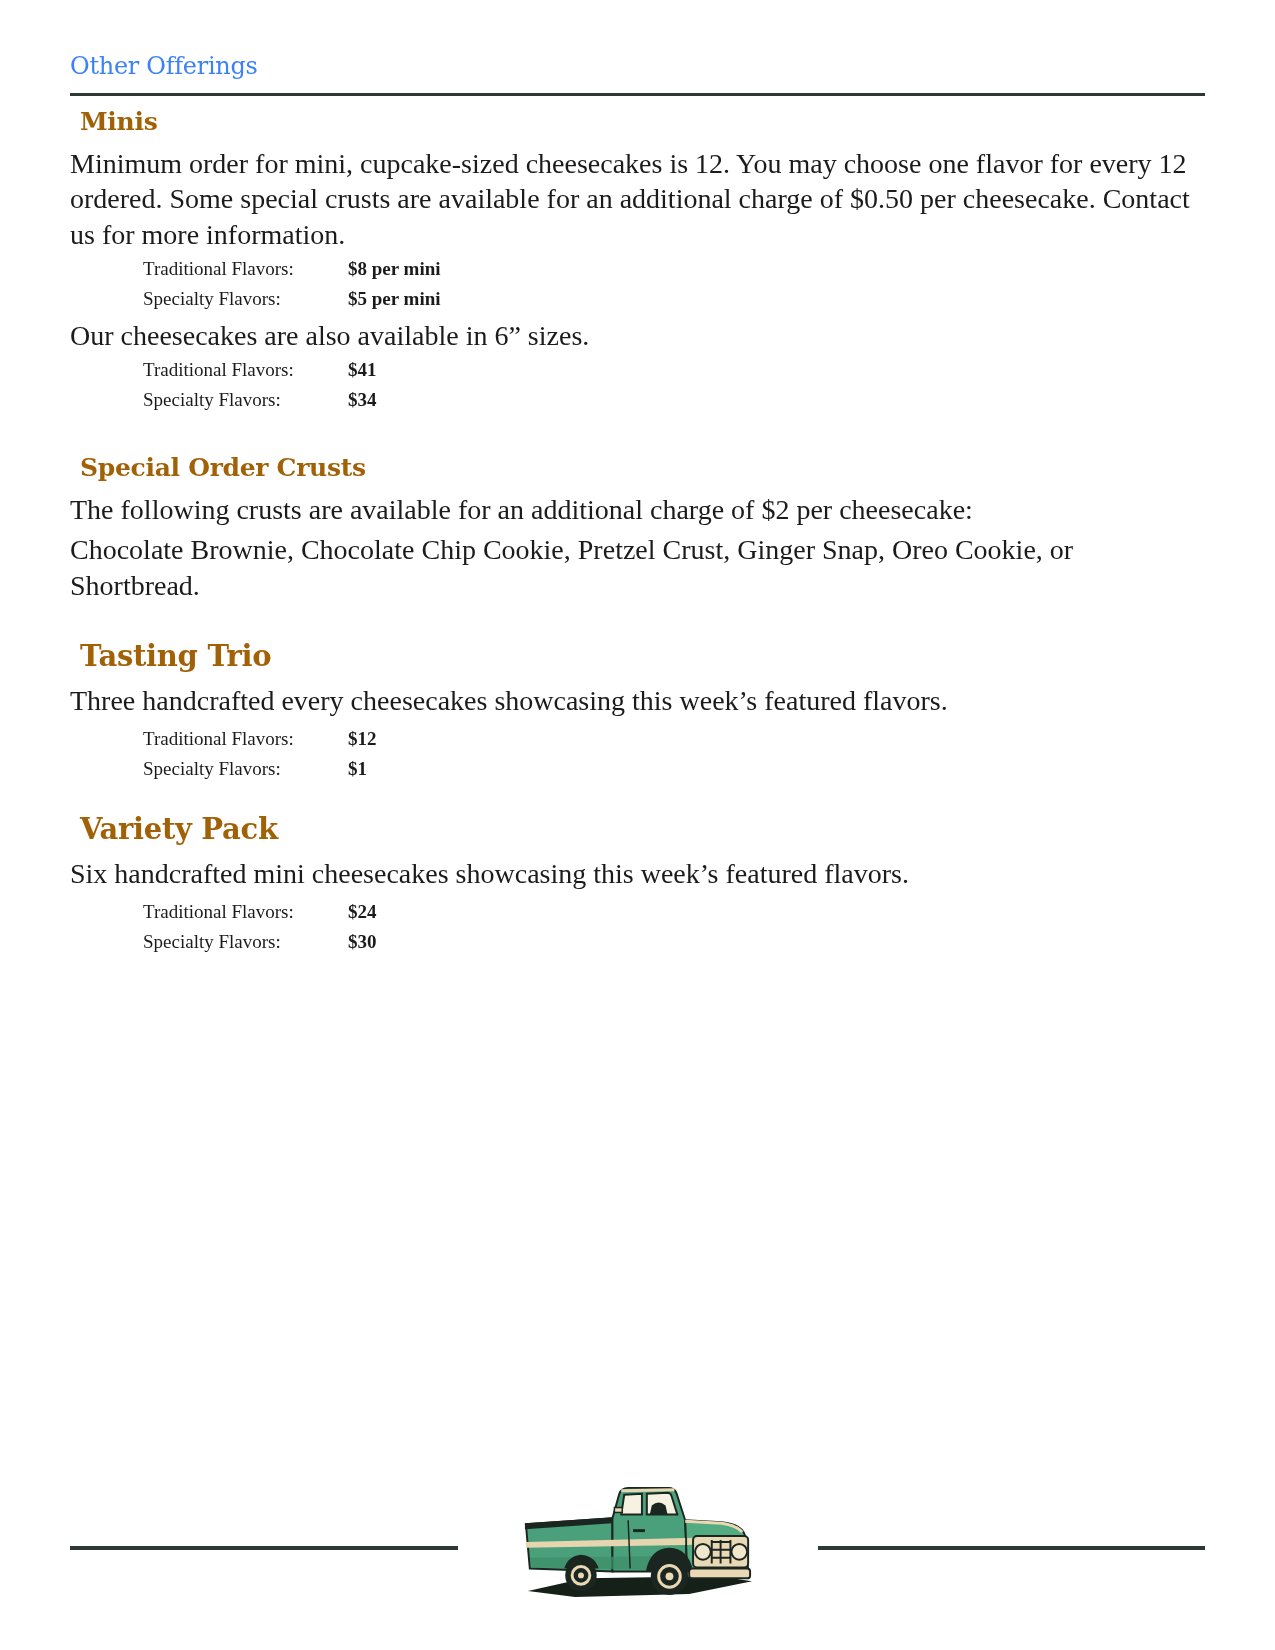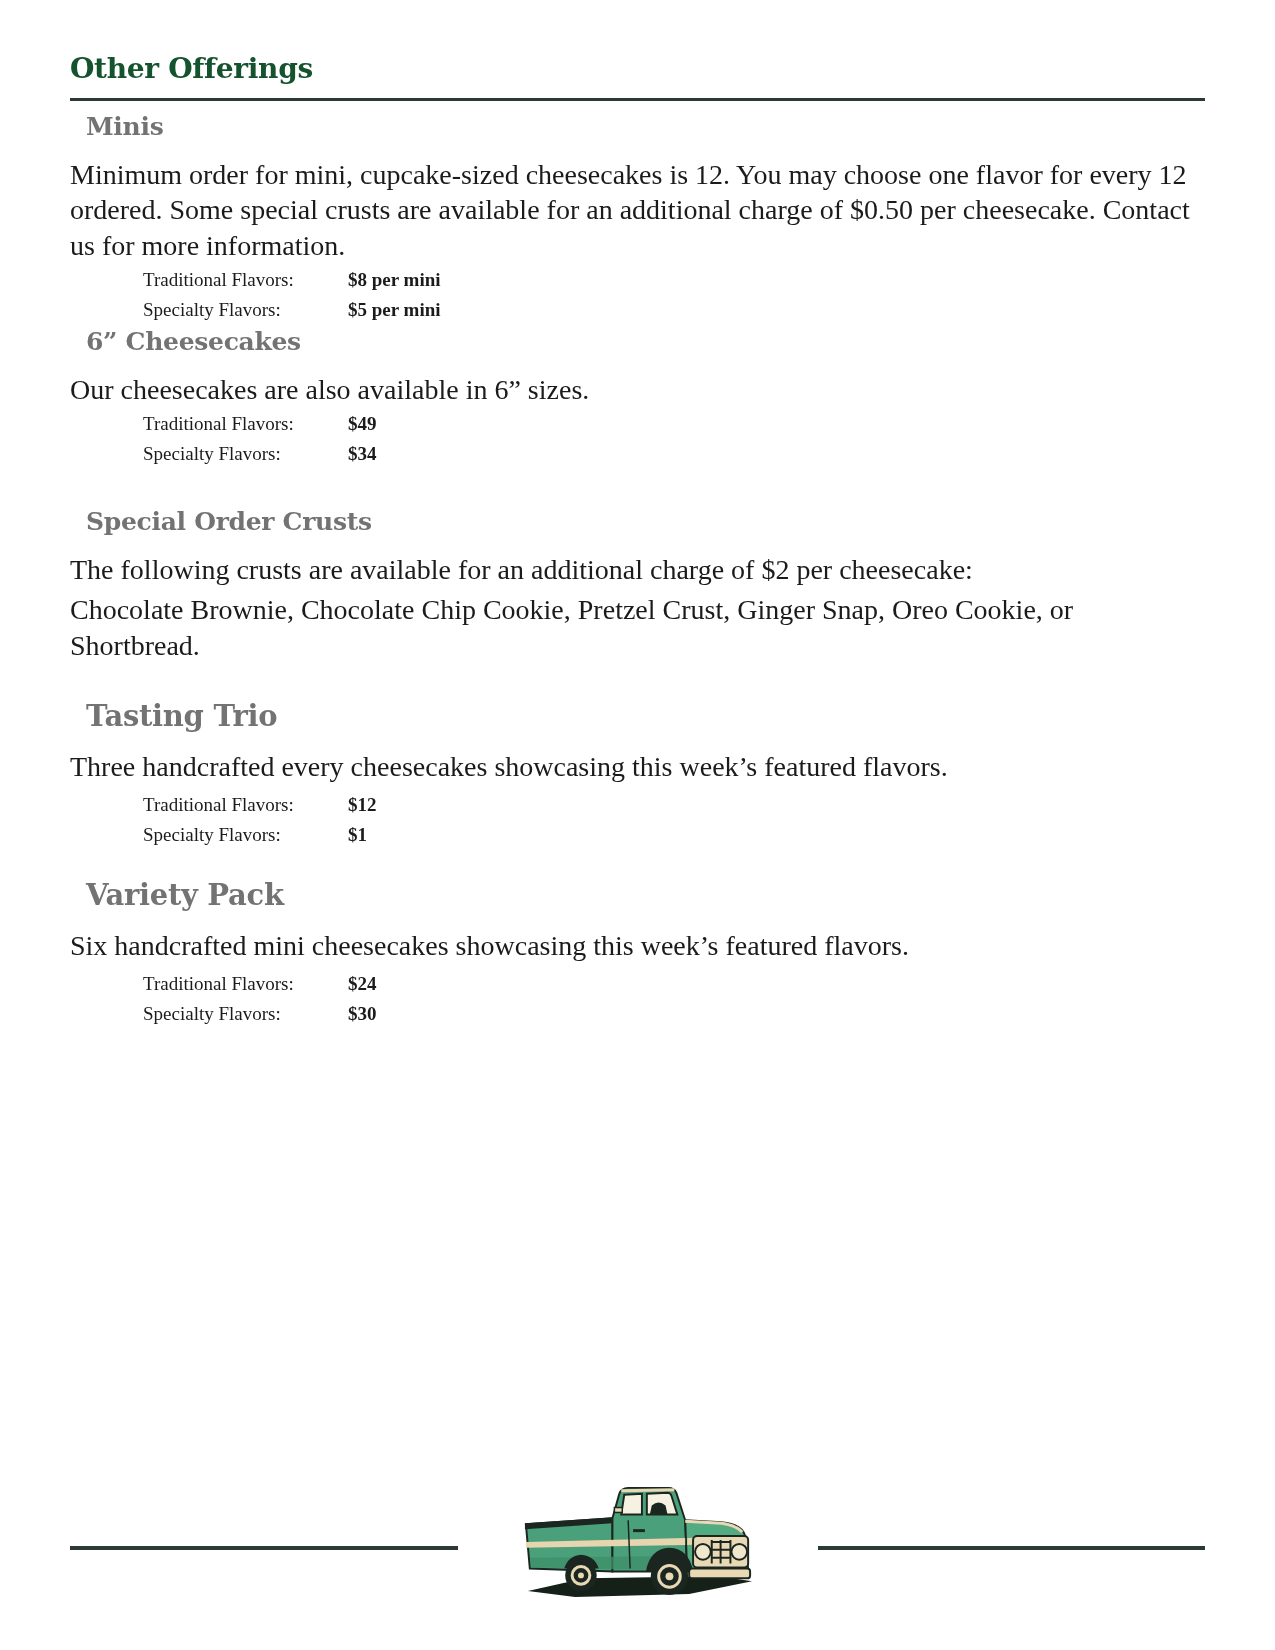--- a/index.html
+++ b/index.html
@@ -9,39 +9,39 @@
     position: relative;
     background: #ffffff;
     color: #1b1b1b;
     font-family: "Liberation Serif", serif;
     overflow: hidden;
   }
   .page { padding: 52px 70px 0 70px; }
 
   .h1 {
     font-family: "DejaVu Serif", serif;
-    font-weight: bold;
-    font-size: 28px;
+    font-weight: normal;
+    font-size: 24px;
     letter-spacing: -0.3px;
-    color: #14532d;
+    color: #3b82f6;
     margin: 0;
   }
   .title-rule {
     height: 3px;
     background: #2d3a33;
     margin-top: 13px;
     border: none;
   }
   .h2 {
     font-family: "DejaVu Serif", serif;
     font-weight: bold;
     font-size: 25px;
     letter-spacing: -0.3px;
-    color: #737373;
-    margin: 16px;
+    color: #a16207;
+    margin: 10px;
   }
   .h2.large { font-size: 29px; }
 
   .mt-minis   { margin-top: 11px; }
   .mt-tight   { margin-top: 2px; }
   .mt-crusts  { margin-top: 38px; }
   .mt-tasting { margin-top: 36px; }
   .mt-variety { margin-top: 28px; }
 
   .body-text {
@@ -97,26 +97,25 @@
     <div class="price-row">
       <span class="price-label">Traditional Flavors:</span>
       <span class="price-value">$8 per mini</span>
     </div>
     <div class="price-row">
       <span class="price-label">Specialty Flavors:</span>
       <span class="price-value">$5 per mini</span>
     </div>
   </div>
 
-  <h2 class="h2 mt-tight">6” Cheesecakes</h2>
   <p class="body-text">Our cheesecakes are also available in 6” sizes.</p>
   <div class="prices">
     <div class="price-row">
       <span class="price-label">Traditional Flavors:</span>
-      <span class="price-value">$49</span>
+      <span class="price-value">$41</span>
     </div>
     <div class="price-row">
       <span class="price-label">Specialty Flavors:</span>
       <span class="price-value">$34</span>
     </div>
   </div>
 
   <h2 class="h2 mt-crusts">Special Order Crusts</h2>
   <p class="body-text">The following crusts are available for an additional charge of $2 per cheesecake:</p>
   <p class="body-text second">Chocolate Brownie, Chocolate Chip Cookie, Pretzel Crust, Ginger Snap, Oreo Cookie, or Shortbread.</p>

